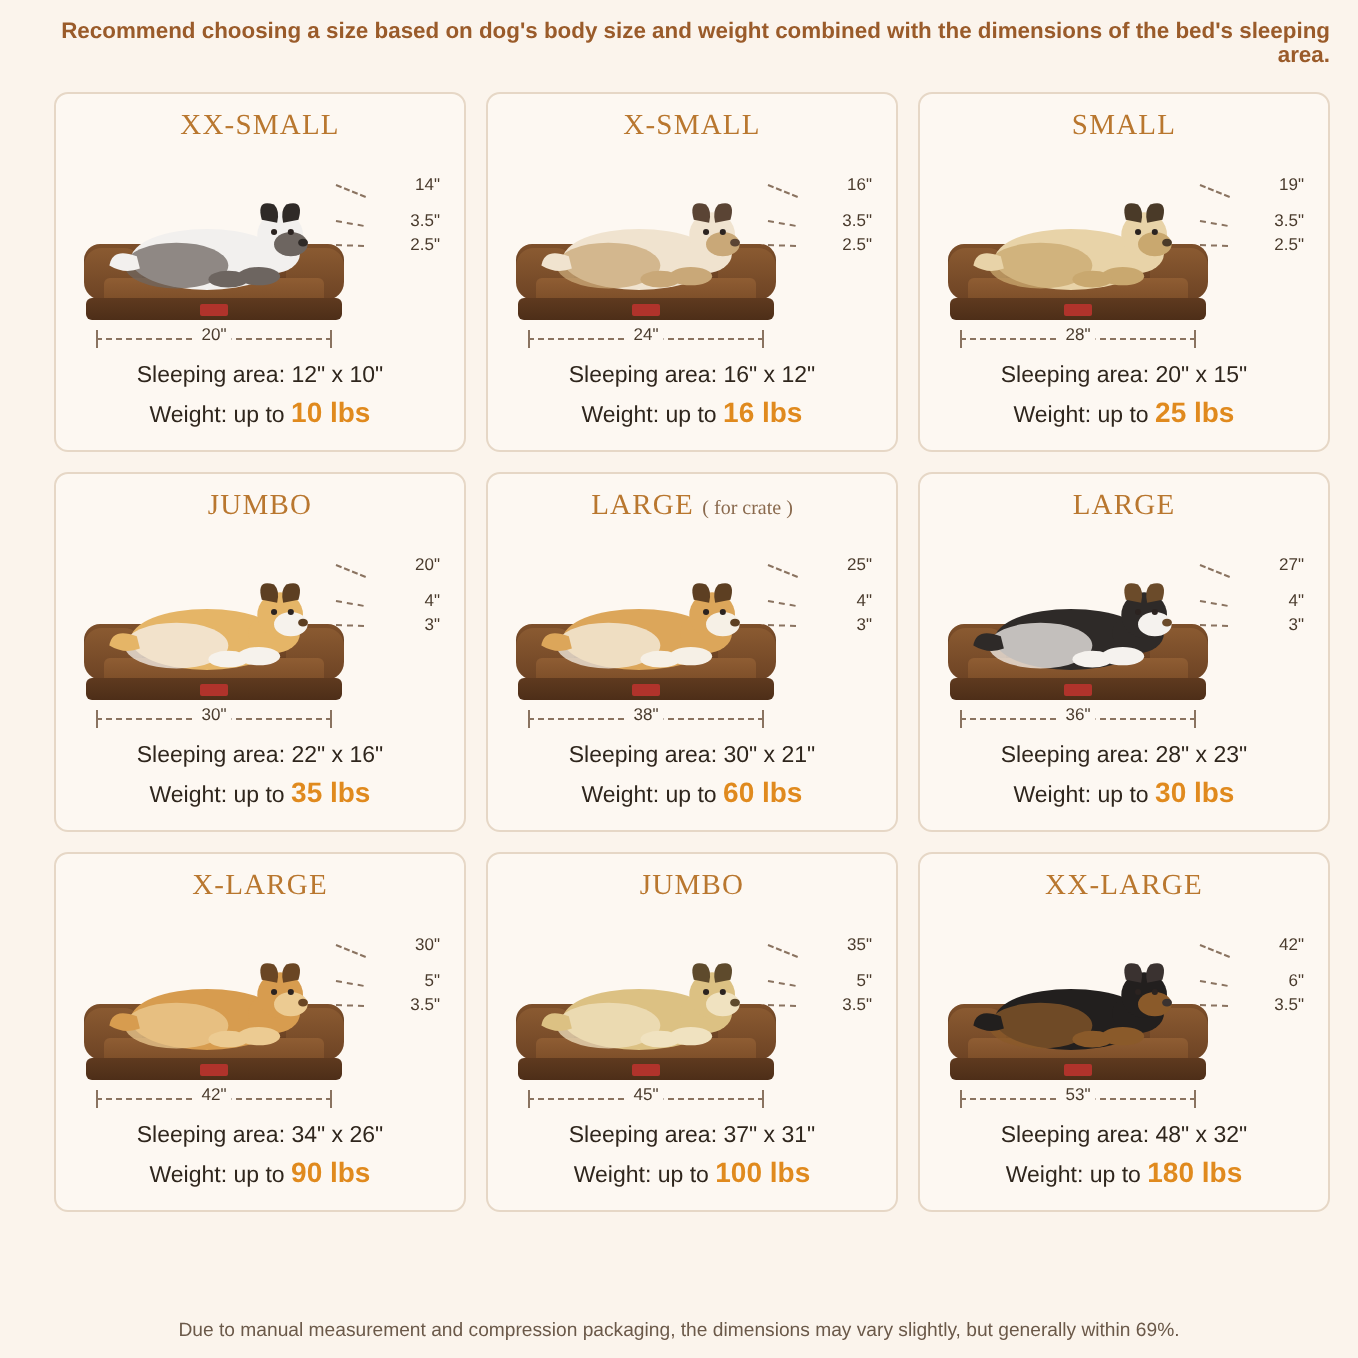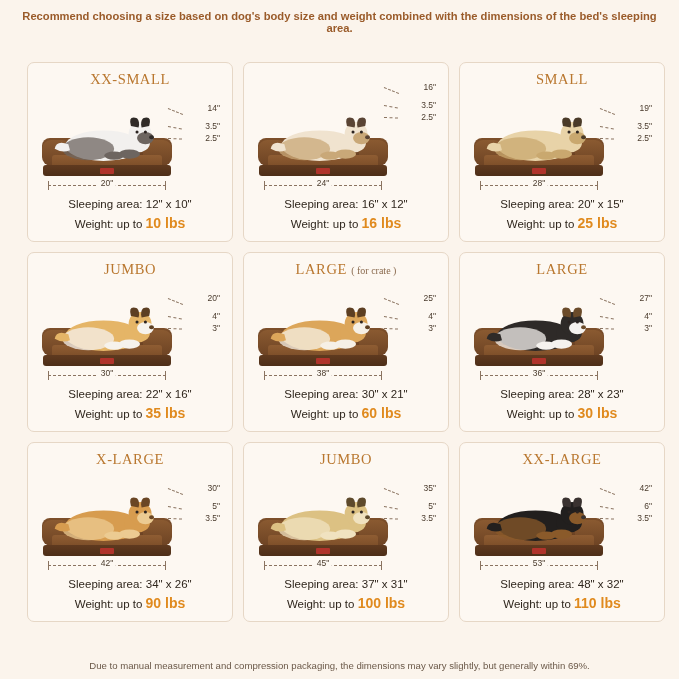--- a/index.html
+++ b/index.html
@@ -24,24 +24,24 @@
   .title {
     text-align: center;
     font-family: "Liberation Serif", serif;
     font-size: 26px;
     letter-spacing: 1.2px;
     color: #2b211a;
     margin: 6px 0 8px 0;
     font-weight: normal;
   }
   .subtitle {
-    text-align: center;
+    text-align: right;
     font-size: 11.2px;
     color: #9a5b2a;
-    margin-bottom: 28px;
+    margin-bottom: 12px;
     font-weight: bold;
   }
   .grid {
     display: grid;
     grid-template-columns: repeat(3, 1fr);
     gap: 10px;
     margin-left: 13px;
   }
   .card {
     border: 1px solid #e6d7c6;
@@ -280,20 +280,24 @@
         <span>12" x 10"</span>
       </div>
       <div class="row">
         <span>Weight:</span>
         <span>up to</span>
         <span class="big">10 lbs</span>
       </div>
     </div>
   </div>
       <div class="card">
+    <div class="card-title">
+      <span>X-SMALL</span>
+      <span class="note"></span>
+    </div>
     <div class="illus">
       <div class="dog" style="left:8px; right:58px; bottom:30px; height:56px;">
   <svg viewBox="0 0 160 70" preserveAspectRatio="xMidYMax meet" style="width:100%;height:100%;display:block">
     <g>
       <ellipse cx="78" cy="46" rx="50" ry="20" fill="#f0e3cf"></ellipse>
       <ellipse cx="58" cy="50" rx="34" ry="15" fill="#c9a878" opacity="0.75"></ellipse>
       <ellipse cx="122" cy="42" rx="17" ry="13" fill="#f0e3cf"></ellipse>
       <circle cx="126" cy="30" r="15" fill="#f0e3cf"></circle>
       <path d="M114 20 q-4 -14 8 -10 q4 4 2 12 z" fill="#5a4434"></path>
       <path d="M138 20 q4 -14 -8 -10 q-4 4 -2 12 z" fill="#5a4434"></path>
@@ -751,20 +755,20 @@
       </div>
     </div>
     <div class="specs">
       <div class="row">
         <span>Sleeping area:</span>
         <span>48" x 32"</span>
       </div>
       <div class="row">
         <span>Weight:</span>
         <span>up to</span>
-        <span class="big">110 lbs</span>
+        <span class="big">180 lbs</span>
       </div>
     </div>
   </div>
     </div>
 
   <div class="footer">Due to manual measurement and compression packaging, the dimensions may vary slightly, but generally within 69%.</div>
 </div>
 
 </body></html>

